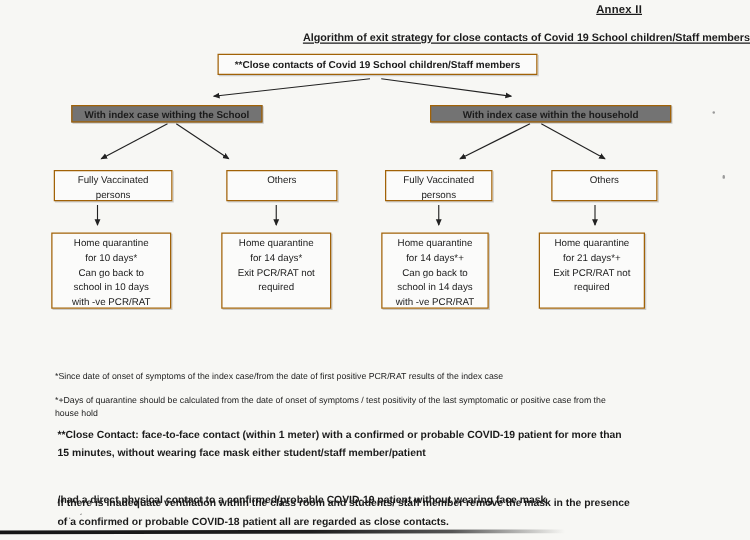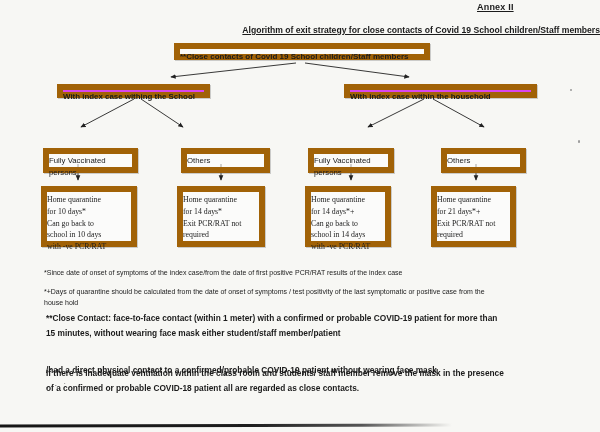--- a/index.html
+++ b/index.html
@@ -12,53 +12,53 @@
   .abs{position:absolute;}
   .annex{
     top:2px;left:477px;font-size:9px;font-weight:bold;
     text-decoration:underline;letter-spacing:0.2px;
   }
   .title{
     top:25px;left:0;width:600px;text-align:right;
     font-size:8.6px;font-weight:bold;text-decoration:underline;
   }
   .fbox{
-    box-sizing:border-box;border:6px solid #a16207;
-    background:rgba(255,255,255,0.55);
+    box-sizing:border-box;border:1px solid #a16207;
+    text-align:center;background:rgba(255,255,255,0.55);
     box-shadow:1px 1px 0 rgba(120,120,120,0.35);
   }
   .root-box{
     top:43px;left:174px;width:256px;height:17px;
     font-size:8px;font-weight:bold;line-height:16px;
   }
   .branch-box{
     top:84px;height:14px;font-size:7.9px;font-weight:bold;line-height:13px;
-    background:#d946ef;
+    background:#737373;
   }
   .branch-school{left:57px;width:153px;}
   .branch-household{left:344px;width:193px;}
   .node-box{
-    top:148px;height:25px;font-size:7.8px;line-height:11.5px;
+    top:136px;height:25px;font-size:7.8px;line-height:11.5px;
     padding-top:1px;white-space:pre-line;
   }
   .node-1{left:43px;width:95px;}
   .node-2{left:181px;width:89px;}
   .node-3{left:308px;width:86px;}
   .node-4{left:441px;width:85px;}
   .outcome-box{
     top:186px;height:61px;font-size:7.8px;line-height:11.8px;
-    padding-top:2px;white-space:pre-line;font-family:Liberation Serif, serif;
+    padding-top:2px;white-space:pre-line;
   }
   .outcome-1{left:41px;width:96px;}
   .outcome-2{left:177px;width:88px;}
   .outcome-3{left:305px;width:86px;}
   .outcome-4{left:431px;width:85px;}
   .arrows{top:0;left:0;width:600px;height:432px;pointer-events:none;}
   .fnote{
-    left:44px;width:516px;white-space:pre-line;
+    left:44px;width:516px;white-space:pre-line;margin-top:29px;
   }
   .fnote.small{font-size:7px;line-height:11px;color:#222;}
   .fnote.bold{font-size:8.3px;line-height:15px;font-weight:bold;}
   .fn1{top:267px;}
   .fn2{top:286px;}
   .fn3{top:311px;left:46px;}
   .fn4{top:348px;left:46px;}
   .fn5{top:366px;left:46px;}
   .fn6{top:398px;left:46px;}
   .pen-mark{

